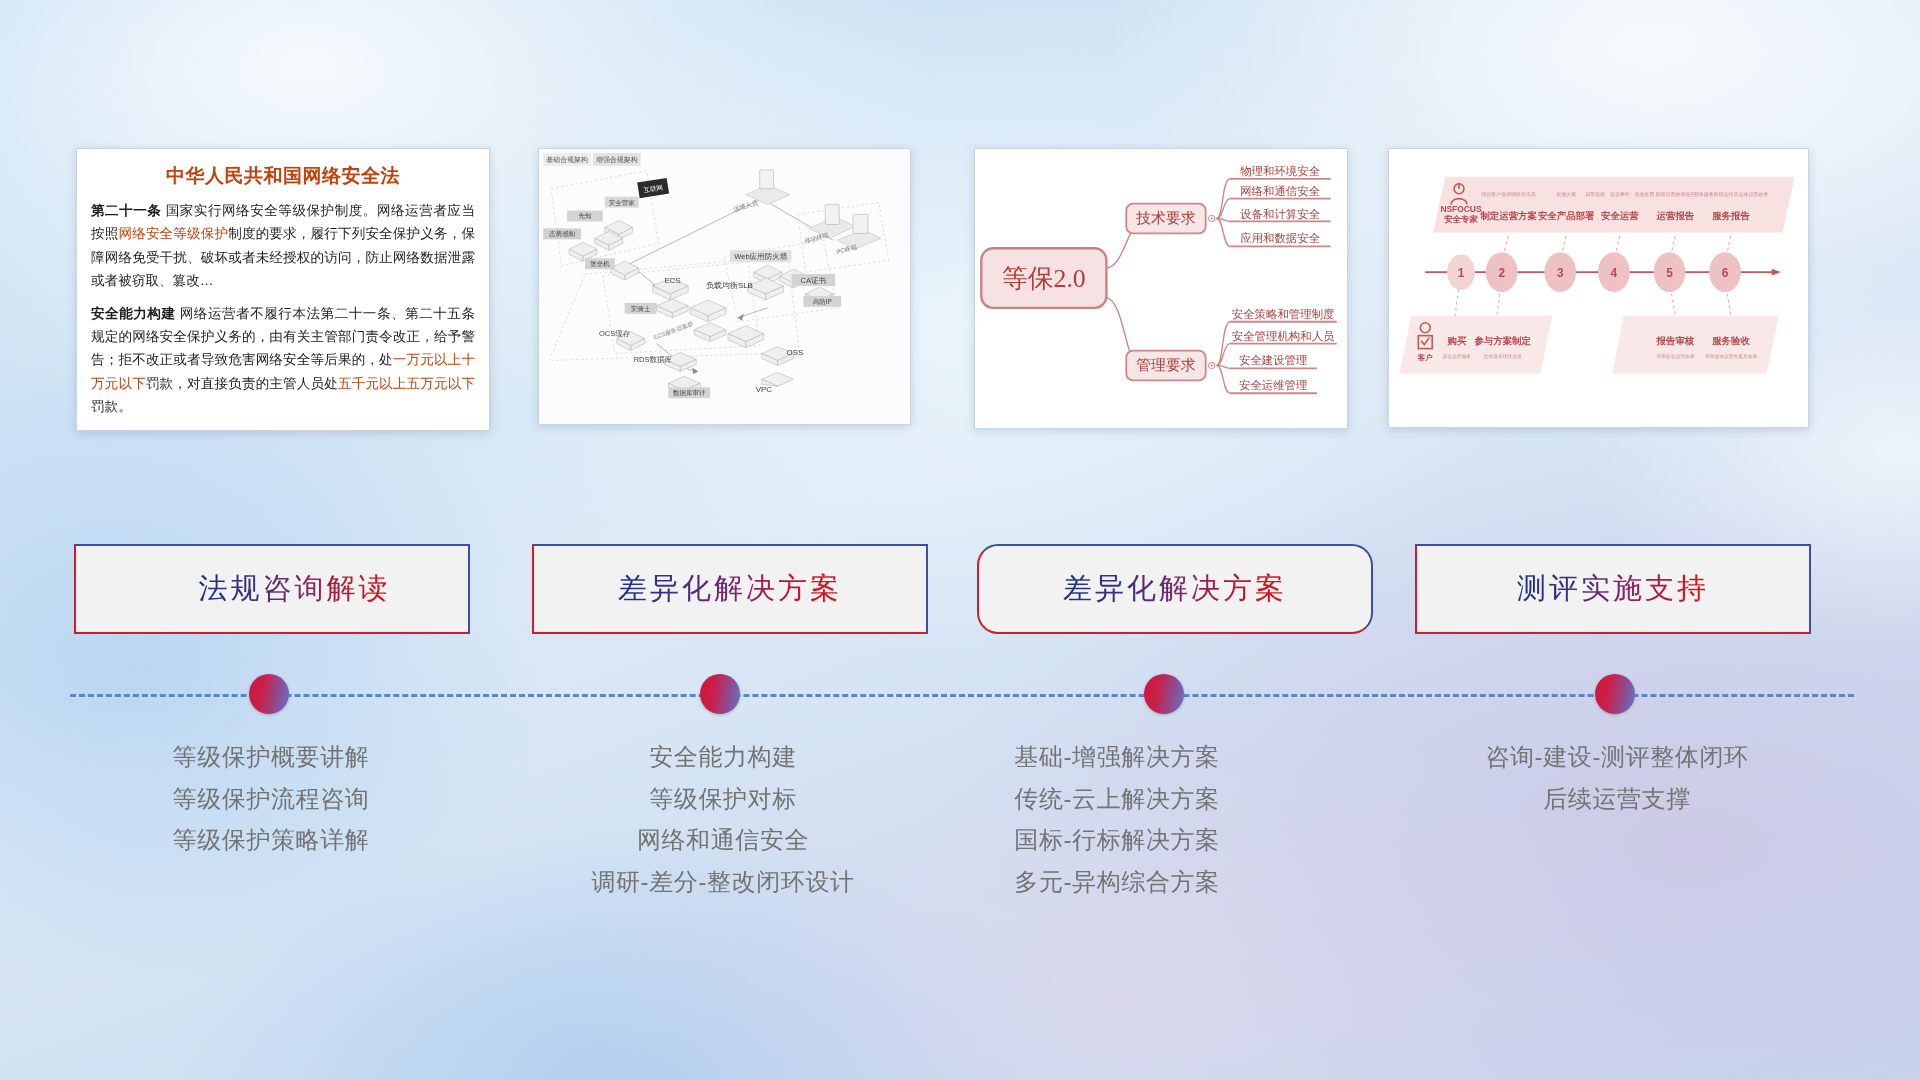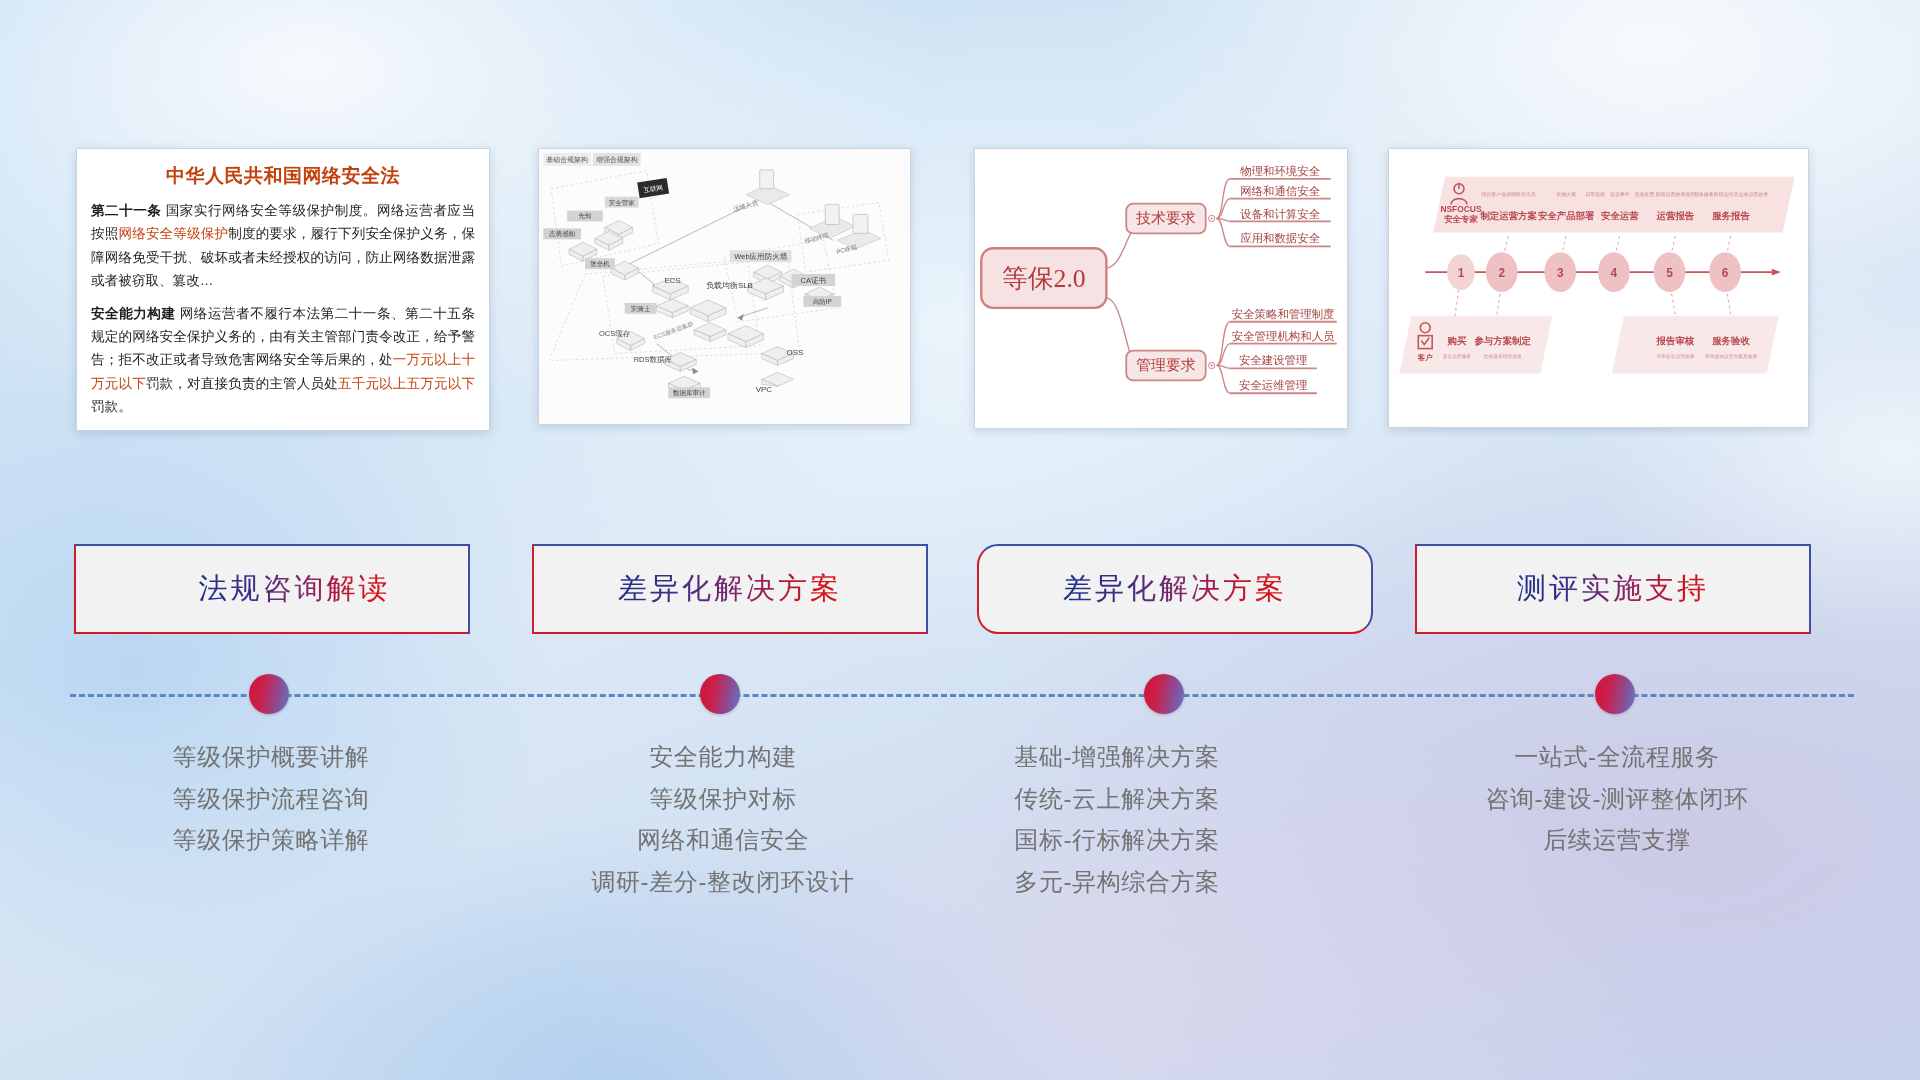--- a/index.html
+++ b/index.html
@@ -511,17 +511,16 @@
     <div class="li">网络和通信安全</div>
     <div class="li">调研-差分-整改闭环设计</div>
   </div>
   <div class="col l3">
     <div class="li">基础-增强解决方案</div>
     <div class="li">传统-云上解决方案</div>
     <div class="li">国标-行标解决方案</div>
     <div class="li">多元-异构综合方案</div>
   </div>
   <div class="col l4">
-    <div class="li">一站式-全流程服务</div>
     <div class="li">咨询-建设-测评整体闭环</div>
     <div class="li">后续运营支撑</div>
   </div>
 </div>
 
 </body></html>

